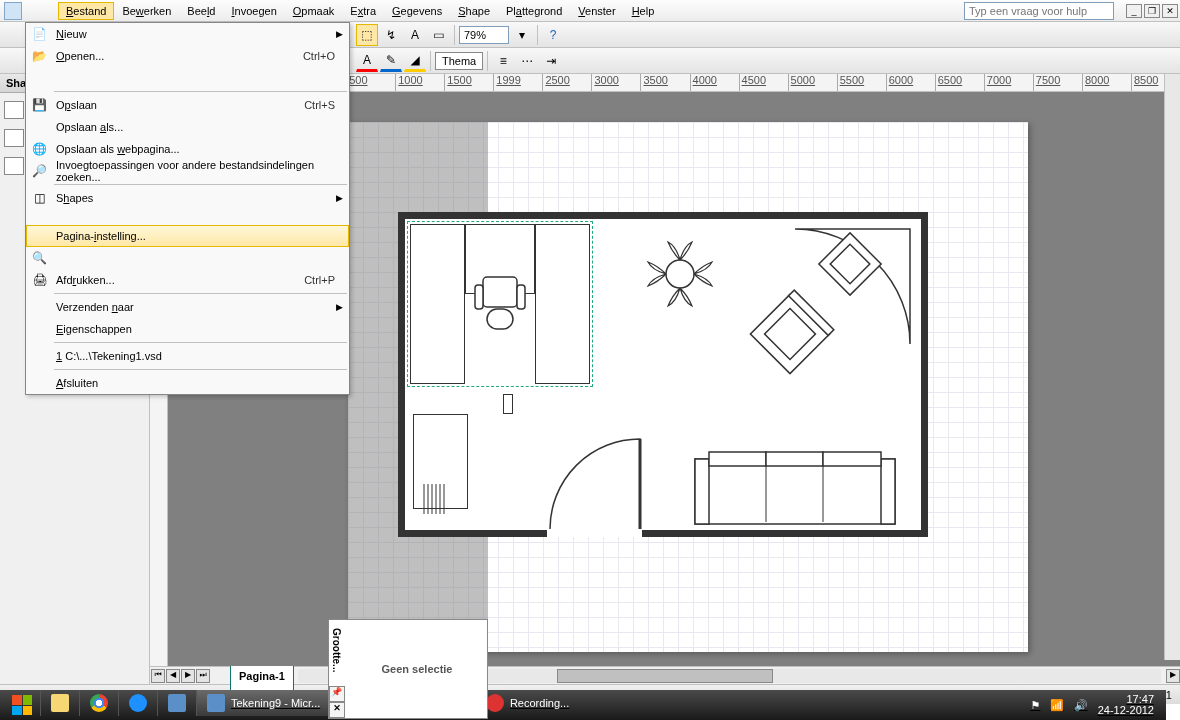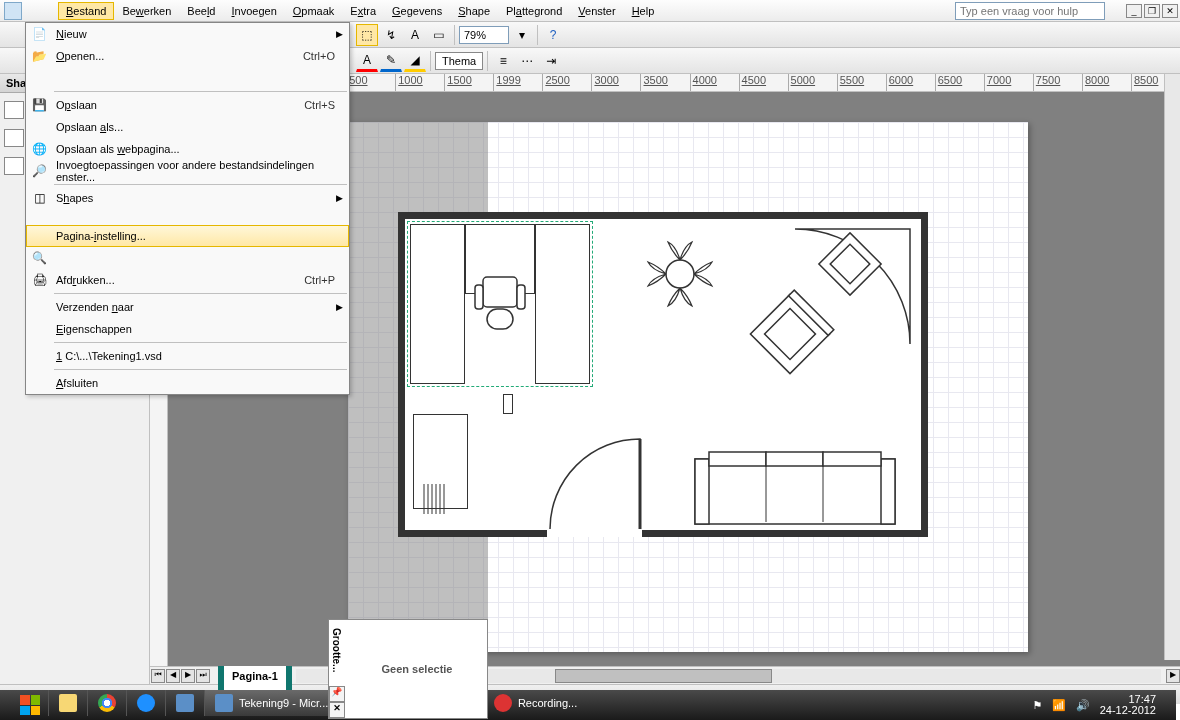--- a/index.html
+++ b/index.html
@@ -4,21 +4,21 @@
 <style>
 * { margin: 0; padding: 0; box-sizing: border-box; font-family: Tahoma, sans-serif; font-size: 11px; }
 body { width: 1180px; height: 720px; overflow: hidden; background: #fff; position: relative; }
 
 
 .menubar { height: 22px; background: linear-gradient(#fdfdfd,#ececec); display: flex; align-items: center; border-bottom: 1px solid #c0c0c0; }
 .menubar-icon { width: 18px; height: 18px; margin: 0 4px; background: #d0e4f5; border: 1px solid #7fa8c9; }
 .menu-item { padding: 3px 8px; cursor: default; }
 .menu-item u { text-decoration: underline; }
 .menu-item.active { background: #ffe8a6; border: 1px solid #e5b700; padding: 2px 7px; margin-left: 32px; }
-.help-input { margin-left: auto; width: 150px; height: 18px; border: 1px solid #7f9db9; padding: 0 4px; color: #888; font-size: 11px; margin-right: 21px; }
+.help-input { margin-left: auto; width: 150px; height: 18px; border: 1px solid #7f9db9; padding: 0 4px; color: #888; font-size: 11px; margin-right: 12px; }
 .win-controls { display: flex; gap: 2px; margin-right: 2px; }
 .win-btn { width: 16px; height: 14px; border: 1px solid #888; background: #f0f0f0; font-size: 9px; text-align: center; line-height: 12px; }
 
 
 .toolbar { height: 26px; background: linear-gradient(#f8f8f8,#e4e4e4); border-bottom: 1px solid #c0c0c0; display: flex; align-items: center; padding: 0 4px; gap: 2px; }
 .tbtn { width: 22px; height: 22px; border: 1px solid transparent; display: flex; align-items: center; justify-content: center; font-size: 12px; }
 .tbtn.active { background: #ffe8a6; border: 1px solid #e5b700; }
 .tsep { width: 1px; height: 20px; background: #c0c0c0; margin: 0 2px; }
 .zoom-box { width: 50px; height: 18px; border: 1px solid #7f9db9; background: #fff; padding: 0 4px; line-height: 16px; }
 .toolbar2 { height: 26px; background: linear-gradient(#f8f8f8,#e4e4e4); border-bottom: 1px solid #c0c0c0; display: flex; align-items: center; padding: 0 4px; gap: 2px; }
@@ -59,28 +59,28 @@
 
 .size-panel { position: absolute; left: 178px; top: 545px; width: 160px; height: 100px; background: #fff; border: 1px solid #888; z-index: 50; font-weight: bold; }
 .size-title { writing-mode: vertical-rl; position: absolute; left: 2px; top: 8px; font-size: 10px; height: 60px; }
 .size-body { position: absolute; left: 18px; top: 0; right: 0; bottom: 0; display: flex; align-items: center; justify-content: center; color: #555; }
 .size-tabs { position: absolute; left: 0; bottom: 0; display: flex; flex-direction: column; }
 .size-tab { width: 16px; height: 16px; border: 1px solid #888; background: #f4f4f4; font-size: 9px; text-align: center; }
 
 
 .pagetabs { height: 18px; background: #f0f0f0; border-top: 1px solid #c0c0c0; display: flex; align-items: center; }
 .pt-btn { width: 14px; height: 14px; border: 1px solid #888; background: #e4e4e4; font-size: 8px; text-align: center; margin-left: 1px; }
-.pt-name { background: #fff; border: 6px solid #0f766e; padding: 11px 8px; margin-left: 8px; font-weight: bold; }
+.pt-name { background: #fff; border: 1px solid #0f766e; padding: 11px 8px; margin-left: 20px; font-weight: bold; }
 
 
 .statusbar { height: 20px; background: linear-gradient(#f0f0f0,#dcdcdc); border-top: 1px solid #c0c0c0; display: flex; align-items: center; padding: 0 8px; }
 .status-right { margin-left: auto; }
 
 
-.taskbar { position: absolute; bottom: 0; left: 0; right: 4px; height: 30px; background: linear-gradient(#4a4a4a,#1a1a1a); display: flex; align-items: center; padding: 0 12px; }
+.taskbar { position: absolute; bottom: 0; left: 0; right: 14px; height: 30px; background: linear-gradient(#4a4a4a,#1a1a1a); display: flex; align-items: center; padding: 0 4px; text-decoration: underline; }
 .start-btn { width: 36px; height: 26px; display: flex; align-items: center; justify-content: center; }
 .start-logo { width: 20px; height: 20px; display: grid; grid-template-columns: 1fr 1fr; gap: 1px; }
 .start-logo div:nth-child(1){background:#f25022}.start-logo div:nth-child(2){background:#7fba00}.start-logo div:nth-child(3){background:#00a4ef}.start-logo div:nth-child(4){background:#ffb900}
 .task-item { height: 26px; padding: 0 10px; display: flex; align-items: center; color: #fff; gap: 6px; border-left: 1px solid #555; }
 .task-item.active { background: linear-gradient(#6a6a6a,#3a3a3a); }
 .task-ico { width: 18px; height: 18px; background: #5b8fc7; border-radius: 2px; }
 .task-ico.chrome { background: radial-gradient(circle,#fff 25%,#4285f4 26% 40%, transparent 41%), conic-gradient(#ea4335 0 120deg,#fbbc05 120deg 240deg,#34a853 240deg); border-radius: 50%; }
 .task-ico.ie { background: #1e90ff; border-radius: 50%; }
 .task-ico.folder { background: #f7d774; }
 .task-ico.rec { background: #d33; border-radius: 50%; }
@@ -169,21 +169,21 @@
     <div class="dd-item">
       <span class="dd-icon"></span>
       <span class="dd-label">Opslaan <u>a</u>ls...</span>
     </div>
     <div class="dd-item">
       <span class="dd-icon">🌐</span>
       <span class="dd-label">Opslaan als <u>w</u>ebpagina...</span>
     </div>
     <div class="dd-item">
       <span class="dd-icon">🔎</span>
-      <span class="dd-label">Invoegtoepassingen voor andere bestandsindelingen enster...</span>
+      <span class="dd-label">Invoegtoepassingen voor andere bestandsindelingen zoeken...</span>
     </div>
     <div class="dd-sep"></div>
     <div class="dd-item">
       <span class="dd-icon">◫</span>
       <span class="dd-label">S<u>h</u>apes</span>
       <span class="dd-arrow">▶</span>
     </div>
     <div class="dd-item hover">
       <span class="dd-icon"></span>
       <span class="dd-label">Pagina-<u>i</u>nstelling...</span>

